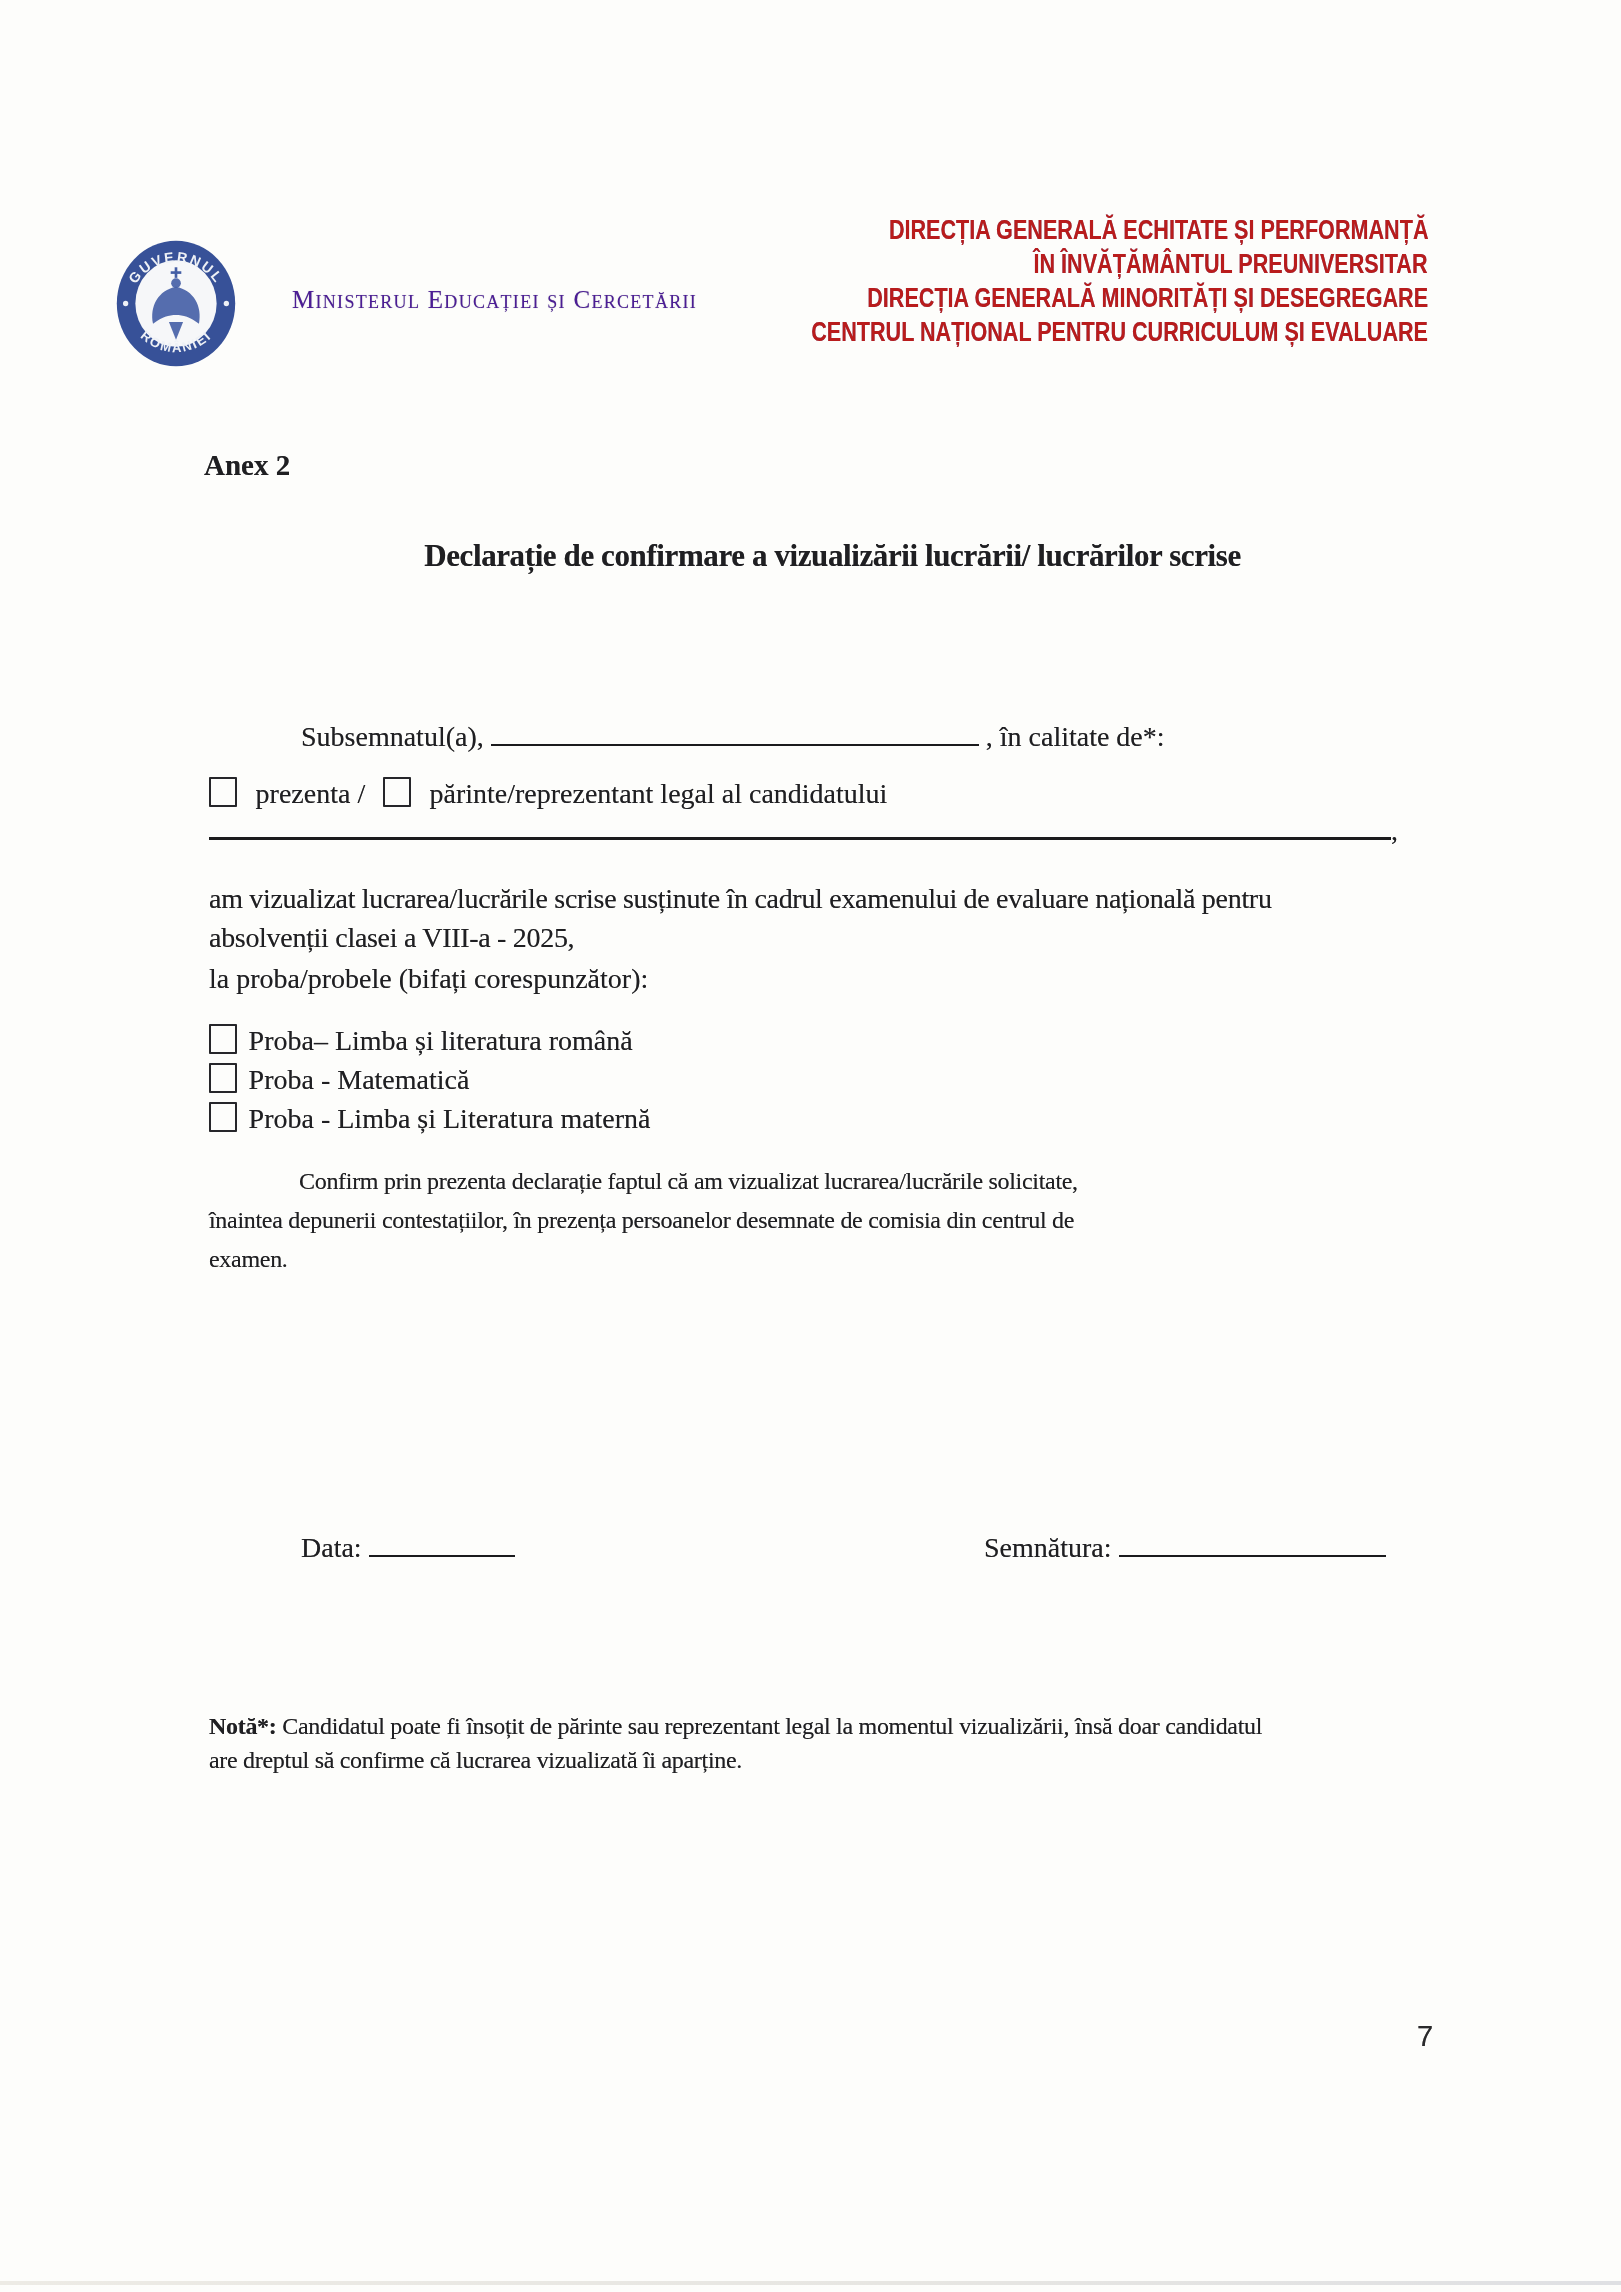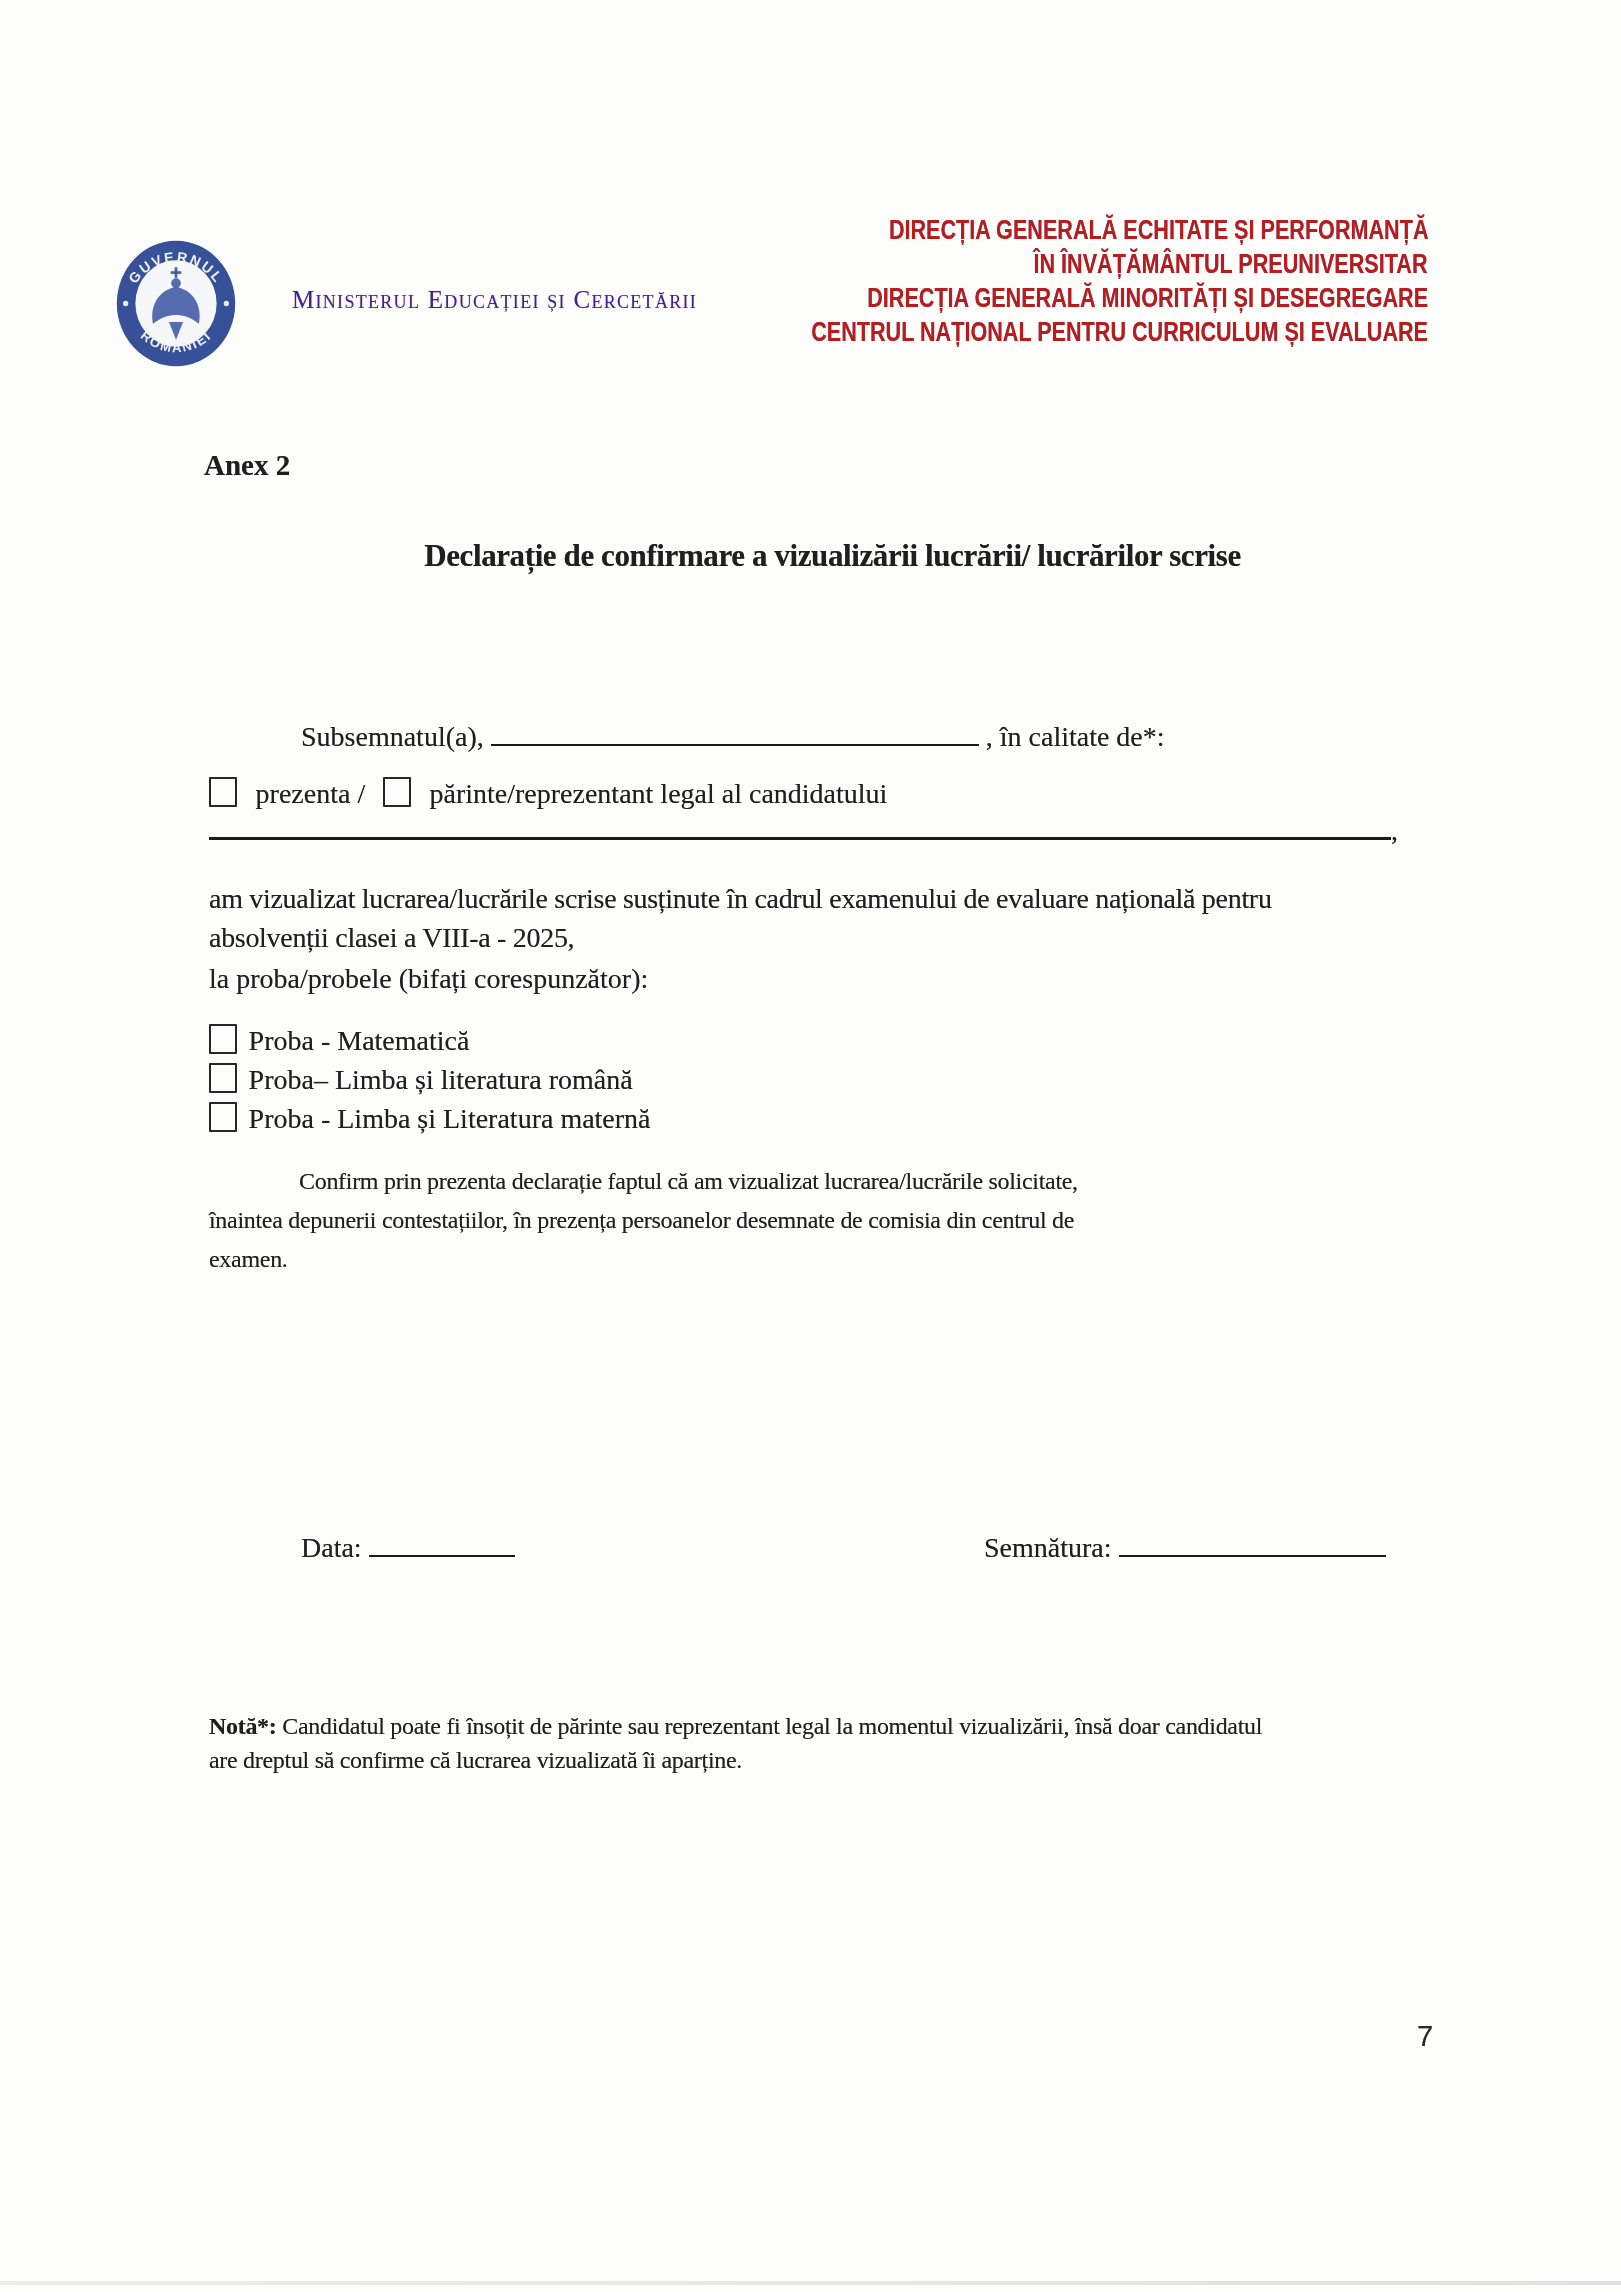--- a/index.html
+++ b/index.html
@@ -129,24 +129,24 @@
 
   <div class="abs txt body-par">
     <div class="line">am vizualizat lucrarea/lucrările scrise susținute în cadrul examenului de evaluare națională pentru</div>
     <div class="line">absolvenții clasei a VIII-a - 2025,</div>
   </div>
 
   <div class="abs txt proba-intro">la proba/probele (bifați corespunzător):</div>
 
   <div class="abs txt checklist">
     <div class="check-row">
-      <span class="checkbox"></span><span>Proba - Matematică</span>
+      <span class="checkbox"></span><span>Proba– Limba și literatura română</span>
     </div>
     <div class="check-row">
-      <span class="checkbox"></span><span>Proba– Limba și literatura română</span>
+      <span class="checkbox"></span><span>Proba - Matematică</span>
     </div>
     <div class="check-row">
       <span class="checkbox"></span><span>Proba - Limba și Literatura maternă</span>
     </div>
   </div>
 
   <div class="abs txt confirm-par">
     <div class="line indent">Confirm prin prezenta declarație faptul că am vizualizat lucrarea/lucrările solicitate,</div>
     <div class="line">înaintea depunerii contestațiilor, în prezența persoanelor desemnate de comisia din centrul de</div>
     <div class="line">examen.</div>

